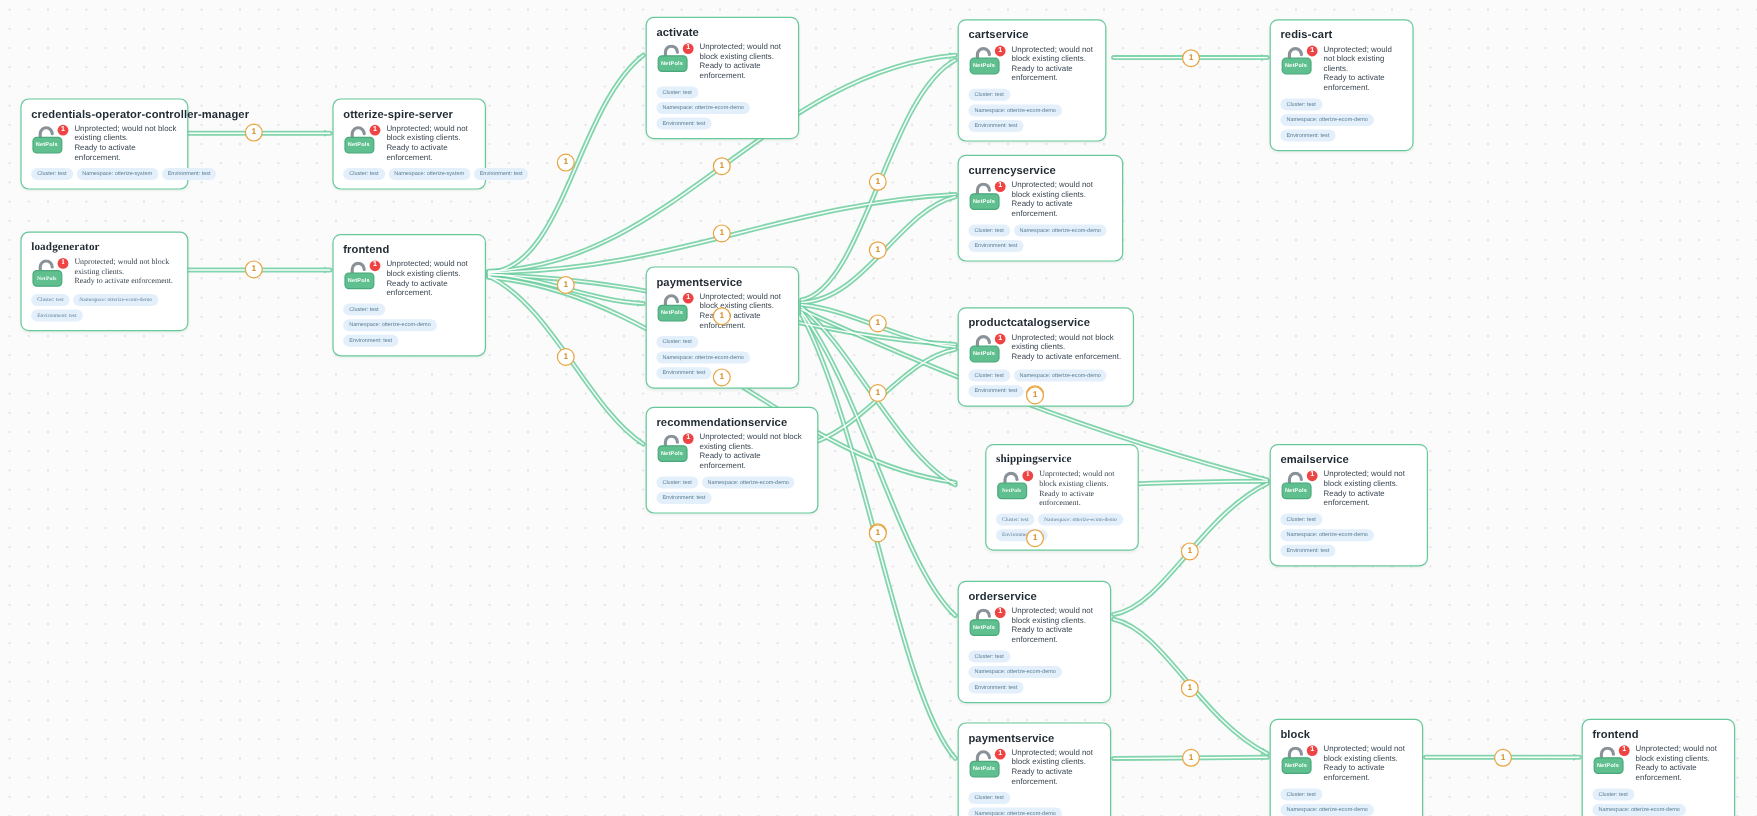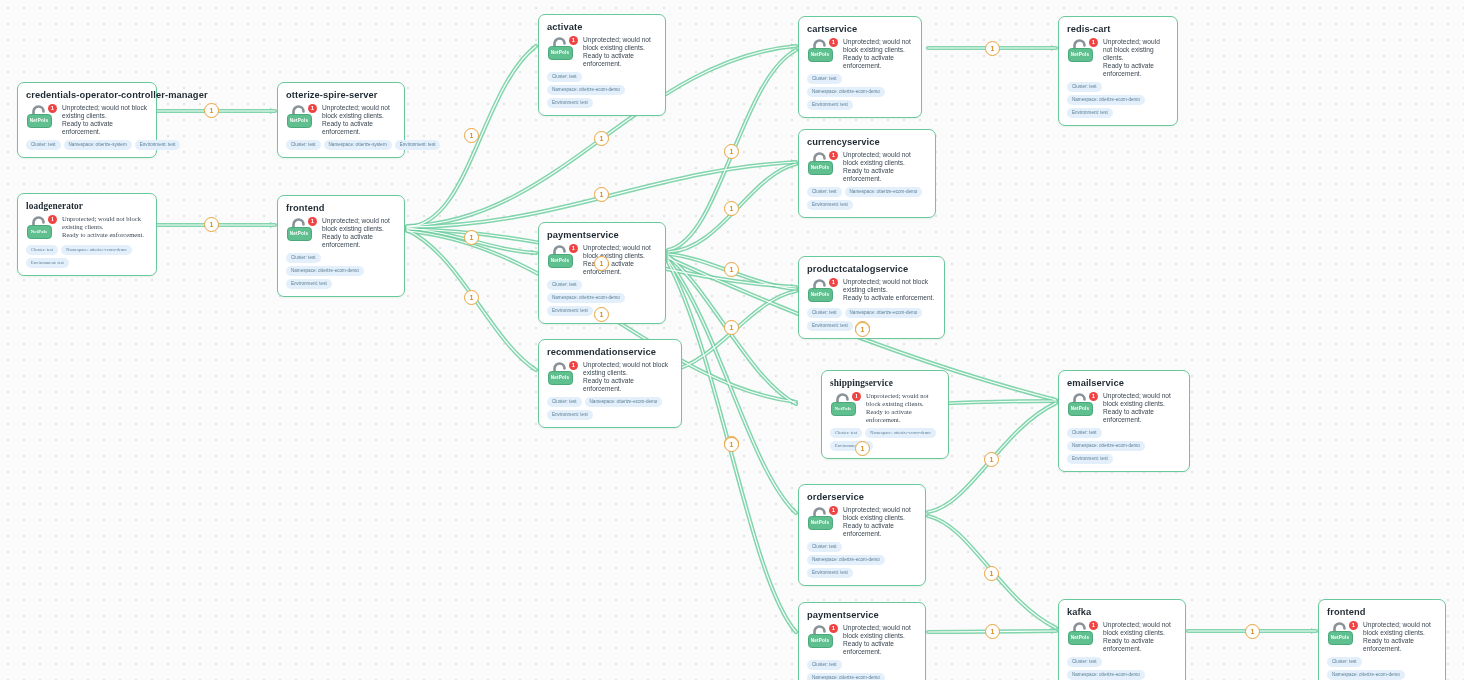--- a/index.html
+++ b/index.html
@@ -454,21 +454,21 @@
             <p>Ready to activate enforcement.</p>
           </div>
         </div>
         <div class="node-tags">
           <span class="tag">Cluster: test</span>
           <span class="tag">Namespace: otterize-ecom-demo</span>
           <span class="tag">Environment: test</span>
         </div>
       </div>
       <div class="node" style="left: 1058px; top: 599px; width: 128px; min-height: 65px;">
-        <div class="node-title">kafka</div>
+        <div class="node-title">block</div>
         <div class="node-body">
           <div class="lockwrap">
             <svg class="lock-svg" width="30" height="25" viewBox="0 0 30 25" xmlns="http://www.w3.org/2000/svg">
               <path d="M7.5 10 V6.5 A5 5 0 0 1 17.5 6.5" fill="none" stroke="#8a9299" stroke-width="2.6" stroke-linecap="round"></path>
               <rect x="1.5" y="9.5" width="24" height="13" rx="3.2" fill="#5fbf8e" stroke="#4aa87a" stroke-width="1"></rect>
             </svg>
             <span class="lock-label">NetPols</span>
             <span class="lock-badge">1</span>
           </div>
           <div class="node-text">

